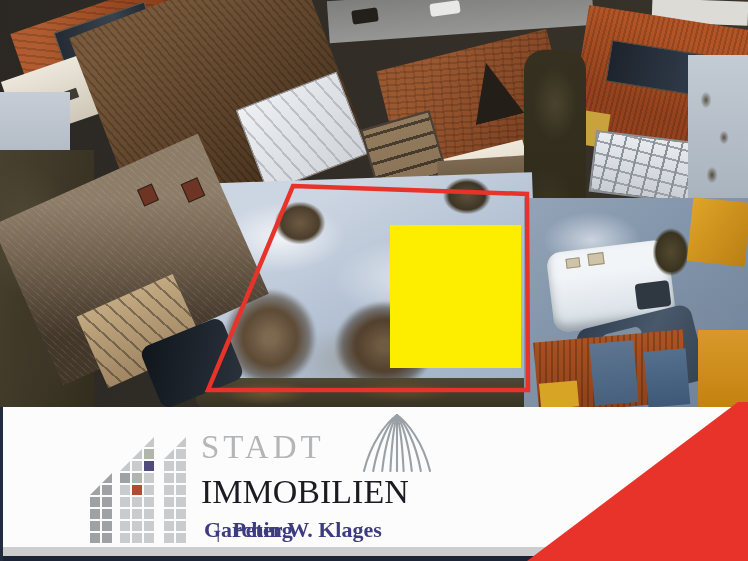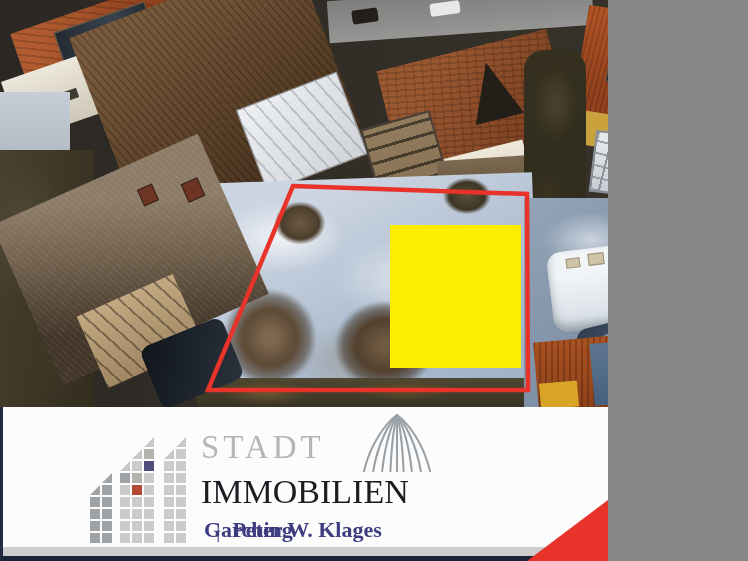--- a/index.html
+++ b/index.html
@@ -1,16 +1,16 @@
 <!DOCTYPE html>
 <html style="--plot-outline: #e8332a; --highlight-square: #fdee00; --brand-red: #e8332a; --title-color: #b3b5b7; --subtitle-color: #1b1b21; --tagline-color: #3e3c80; --logo-navy: #4f4c7c; --logo-red: #b34a35; --banner-bg: #fcfcfc;"><head>
 <meta charset="utf-8">
 <style>
   html,body{margin:0;padding:0;background:#888;}
-  .stage{position:relative;width:608px;height:561px;overflow:hidden;background:#fff;
+  .stage{position:relative;width:748px;height:561px;overflow:hidden;background:#fff;
          font-family:"Liberation Serif",serif;}
   .stage *{position:absolute;box-sizing:border-box;}
 
   
   .photo{left:0;top:0;width:748px;height:407px;overflow:hidden;
          background:linear-gradient(100deg,#2b2824,#3a342a);}
   .shadow-top{left:0;top:0;width:748px;height:62px;
 ation         background:linear-gradient(#17140e,#2d2a20 65%,rgba(45,42,32,0));}
   .street{left:328px;top:-8px;width:265px;height:42px;transform:rotate(-4deg);
           background:linear-gradient(#7e7f7d,#969694);}

